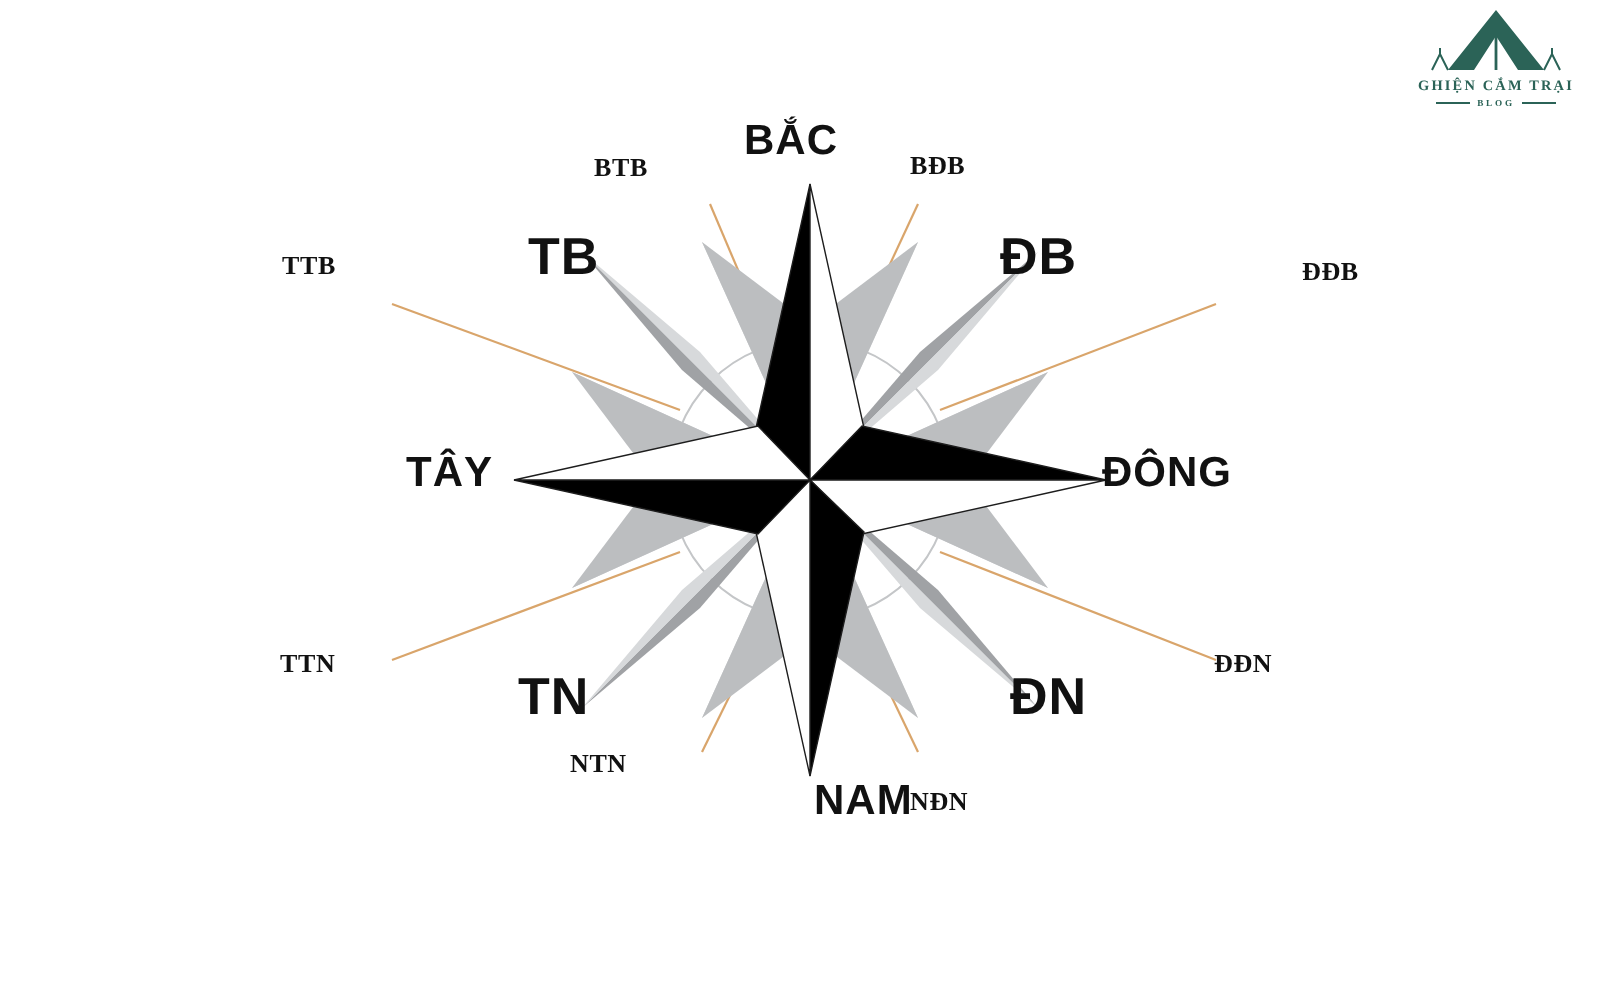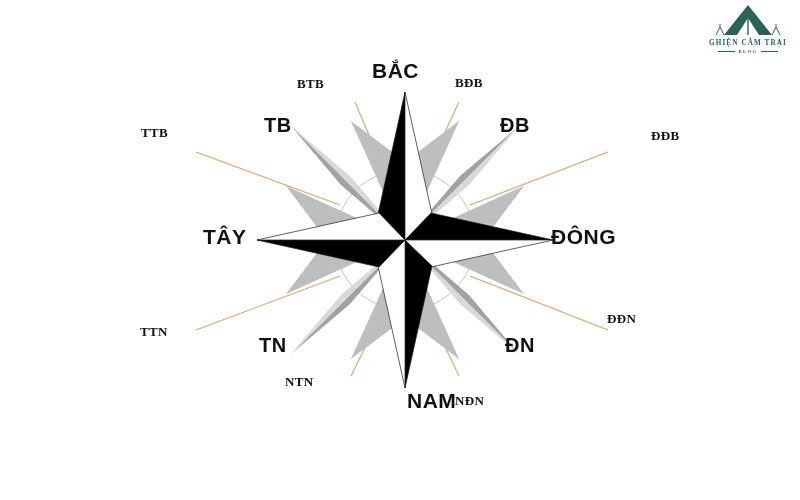--- a/index.html
+++ b/index.html
@@ -83,21 +83,21 @@
   }
   .label.cardinal {
     font-family: "Liberation Sans", sans-serif;
     font-weight: 700;
     font-size: 21px;
     letter-spacing: 0.5px;
   }
   .label.ordinal {
     font-family: "Liberation Sans", sans-serif;
     font-weight: 700;
-    font-size: 20px;
+    font-size: 26px;
     letter-spacing: 0.5px;
   }
   .label.secondary {
     font-family: "Liberation Serif", serif;
     font-weight: 700;
     font-size: 13px;
     letter-spacing: 0.3px;
   }
 </style>
 </head>
@@ -199,21 +199,21 @@
       <path d="M405 240 L257 240 L379 213 Z" fill="#ffffff"></path>
     </g>
   </svg>
 
   <div id="labels-layer">
       <div class="label cardinal" style="left: 372px; top: 60px;">BẮC</div>
       <div class="label secondary" style="left: 455px; top: 76px;">BĐB</div>
       <div class="label ordinal" style="left: 500px; top: 115px;">ĐB</div>
       <div class="label secondary" style="left: 613px; top: 129px; margin-left: 38px;">ĐĐB</div>
       <div class="label cardinal" style="left: 551px; top: 226px;">ĐÔNG</div>
-      <div class="label secondary" style="left: 607px; top: 312px;">ĐĐN</div>
+      <div class="label secondary" style="left: 607px; top: 325px;">ĐĐN</div>
       <div class="label ordinal" style="left: 505px; top: 335px;">ĐN</div>
       <div class="label secondary" style="left: 455px; top: 394px;">NĐN</div>
       <div class="label cardinal" style="left: 371px; top: 390px; margin-left: 36px;">NAM</div>
       <div class="label secondary" style="left: 285px; top: 375px;">NTN</div>
       <div class="label ordinal" style="left: 259px; top: 335px;">TN</div>
       <div class="label secondary" style="left: 140px; top: 325px;">TTN</div>
       <div class="label cardinal" style="left: 203px; top: 226px;">TÂY</div>
       <div class="label secondary" style="left: 141px; top: 126px;">TTB</div>
       <div class="label ordinal" style="left: 264px; top: 115px;">TB</div>
       <div class="label secondary" style="left: 297px; top: 77px;">BTB</div>

